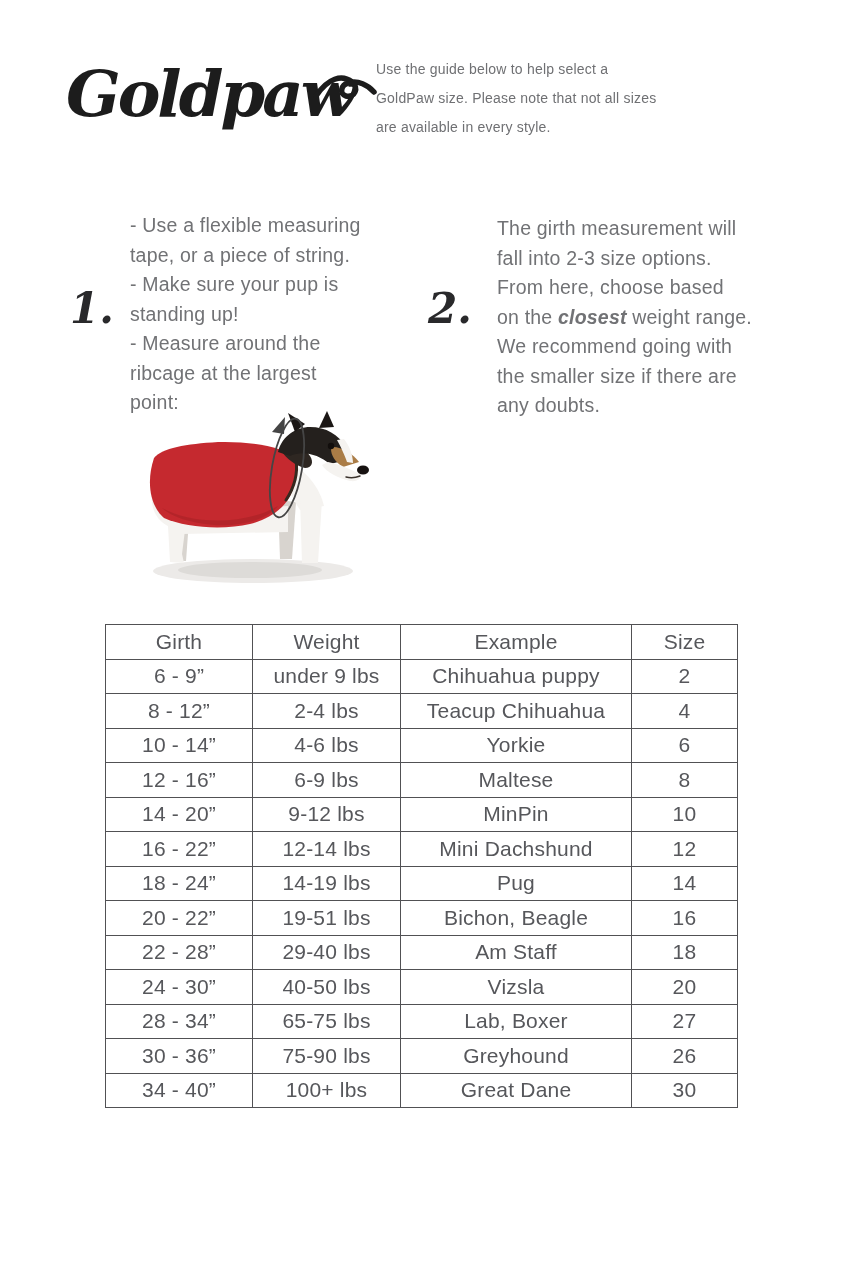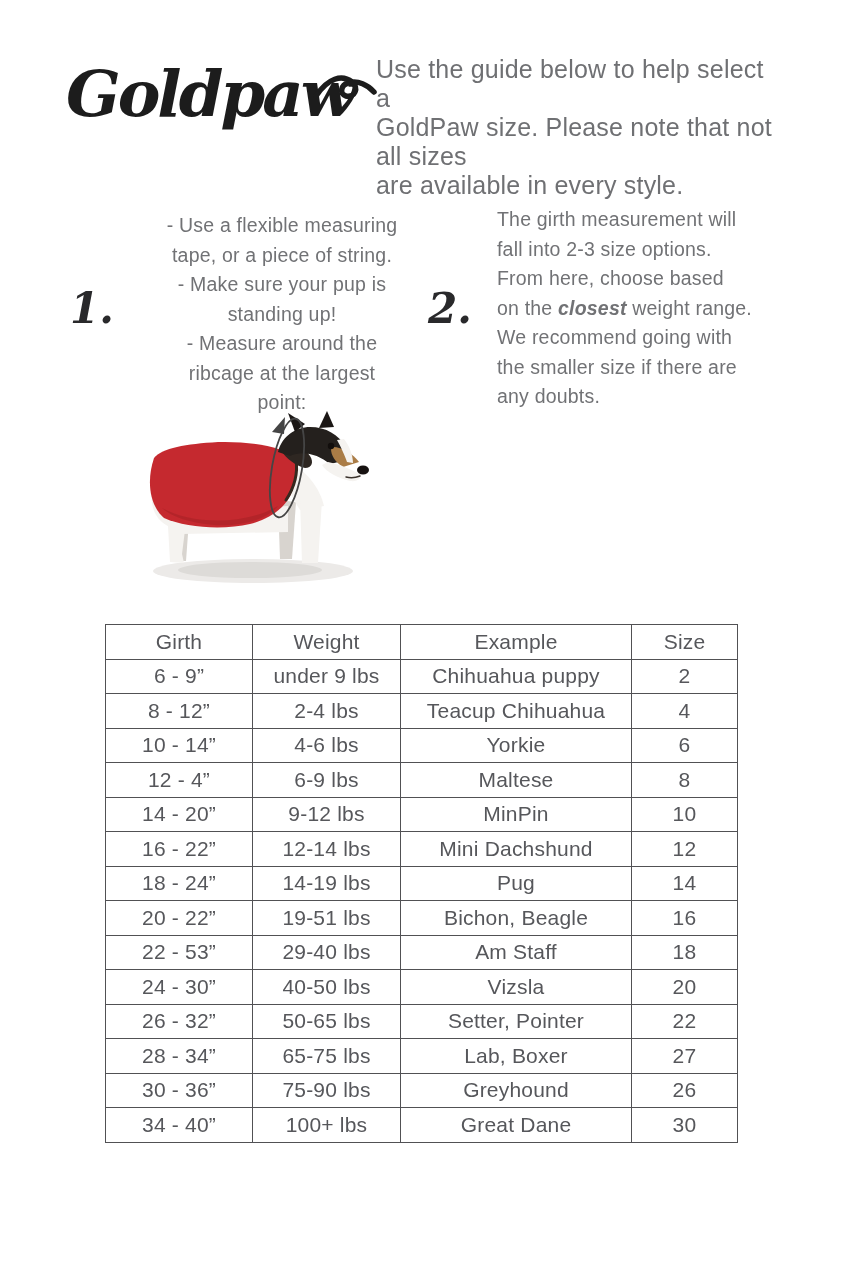--- a/index.html
+++ b/index.html
@@ -9,37 +9,37 @@
   }
   .abs{position:absolute;}
   .preline{white-space:pre-line;}
 
   
   #logo{left:64px;top:30px;width:318px;height:118px;}
 
   
   #intro{
     left:376px;top:55px;width:400px;
-    font-size:25px;line-height:29px;color:#6f7073;letter-spacing:.2px;
+    font-size:14px;line-height:29px;color:#6f7073;letter-spacing:.2px;
   }
 
   
   .step-number{
     font-family:"DejaVu Serif", serif;font-style:italic;font-weight:700;
     font-size:42px;color:#29292b;line-height:1;
   }
   #step1-num{left:70px;top:288px;}
   #step2-num{left:428px;top:288px;}
 
   
   .step-text{
     font-size:19.5px;line-height:29.5px;color:#717275;letter-spacing:.2px;
   }
-  #step1-text{left:152px;top:211px;width:260px;text-align:center;}
-  #step2-text{left:497px;top:205px;width:270px;}
+  #step1-text{left:130px;top:211px;width:260px;}
+  #step2-text{left:497px;top:214px;width:270px;}
   .emph{font-weight:bold;font-style:italic;}
 
   
   #dog{left:138px;top:404px;width:232px;height:192px;}
 
   
   #size-table{
     left:105px;top:624px;width:632px;
     border-collapse:collapse;table-layout:fixed;
   }
@@ -151,21 +151,21 @@
         <td>Teacup Chihuahua</td>
         <td>4</td>
       </tr>
       <tr>
         <td>10 - 14”</td>
         <td>4-6 lbs</td>
         <td>Yorkie</td>
         <td>6</td>
       </tr>
       <tr>
-        <td>12 - 4”</td>
+        <td>12 - 16”</td>
         <td>6-9 lbs</td>
         <td>Maltese</td>
         <td>8</td>
       </tr>
       <tr>
         <td>14 - 20”</td>
         <td>9-12 lbs</td>
         <td>MinPin</td>
         <td>10</td>
       </tr>
@@ -181,38 +181,32 @@
         <td>Pug</td>
         <td>14</td>
       </tr>
       <tr>
         <td>20 - 22”</td>
         <td>19-51 lbs</td>
         <td>Bichon, Beagle</td>
         <td>16</td>
       </tr>
       <tr>
-        <td>22 - 53”</td>
+        <td>22 - 28”</td>
         <td>29-40 lbs</td>
         <td>Am Staff</td>
         <td>18</td>
       </tr>
       <tr>
         <td>24 - 30”</td>
         <td>40-50 lbs</td>
         <td>Vizsla</td>
         <td>20</td>
       </tr>
       <tr>
-        <td>26 - 32”</td>
-        <td>50-65 lbs</td>
-        <td>Setter, Pointer</td>
-        <td>22</td>
-      </tr>
-      <tr>
         <td>28 - 34”</td>
         <td>65-75 lbs</td>
         <td>Lab, Boxer</td>
         <td>27</td>
       </tr>
       <tr>
         <td>30 - 36”</td>
         <td>75-90 lbs</td>
         <td>Greyhound</td>
         <td>26</td>

